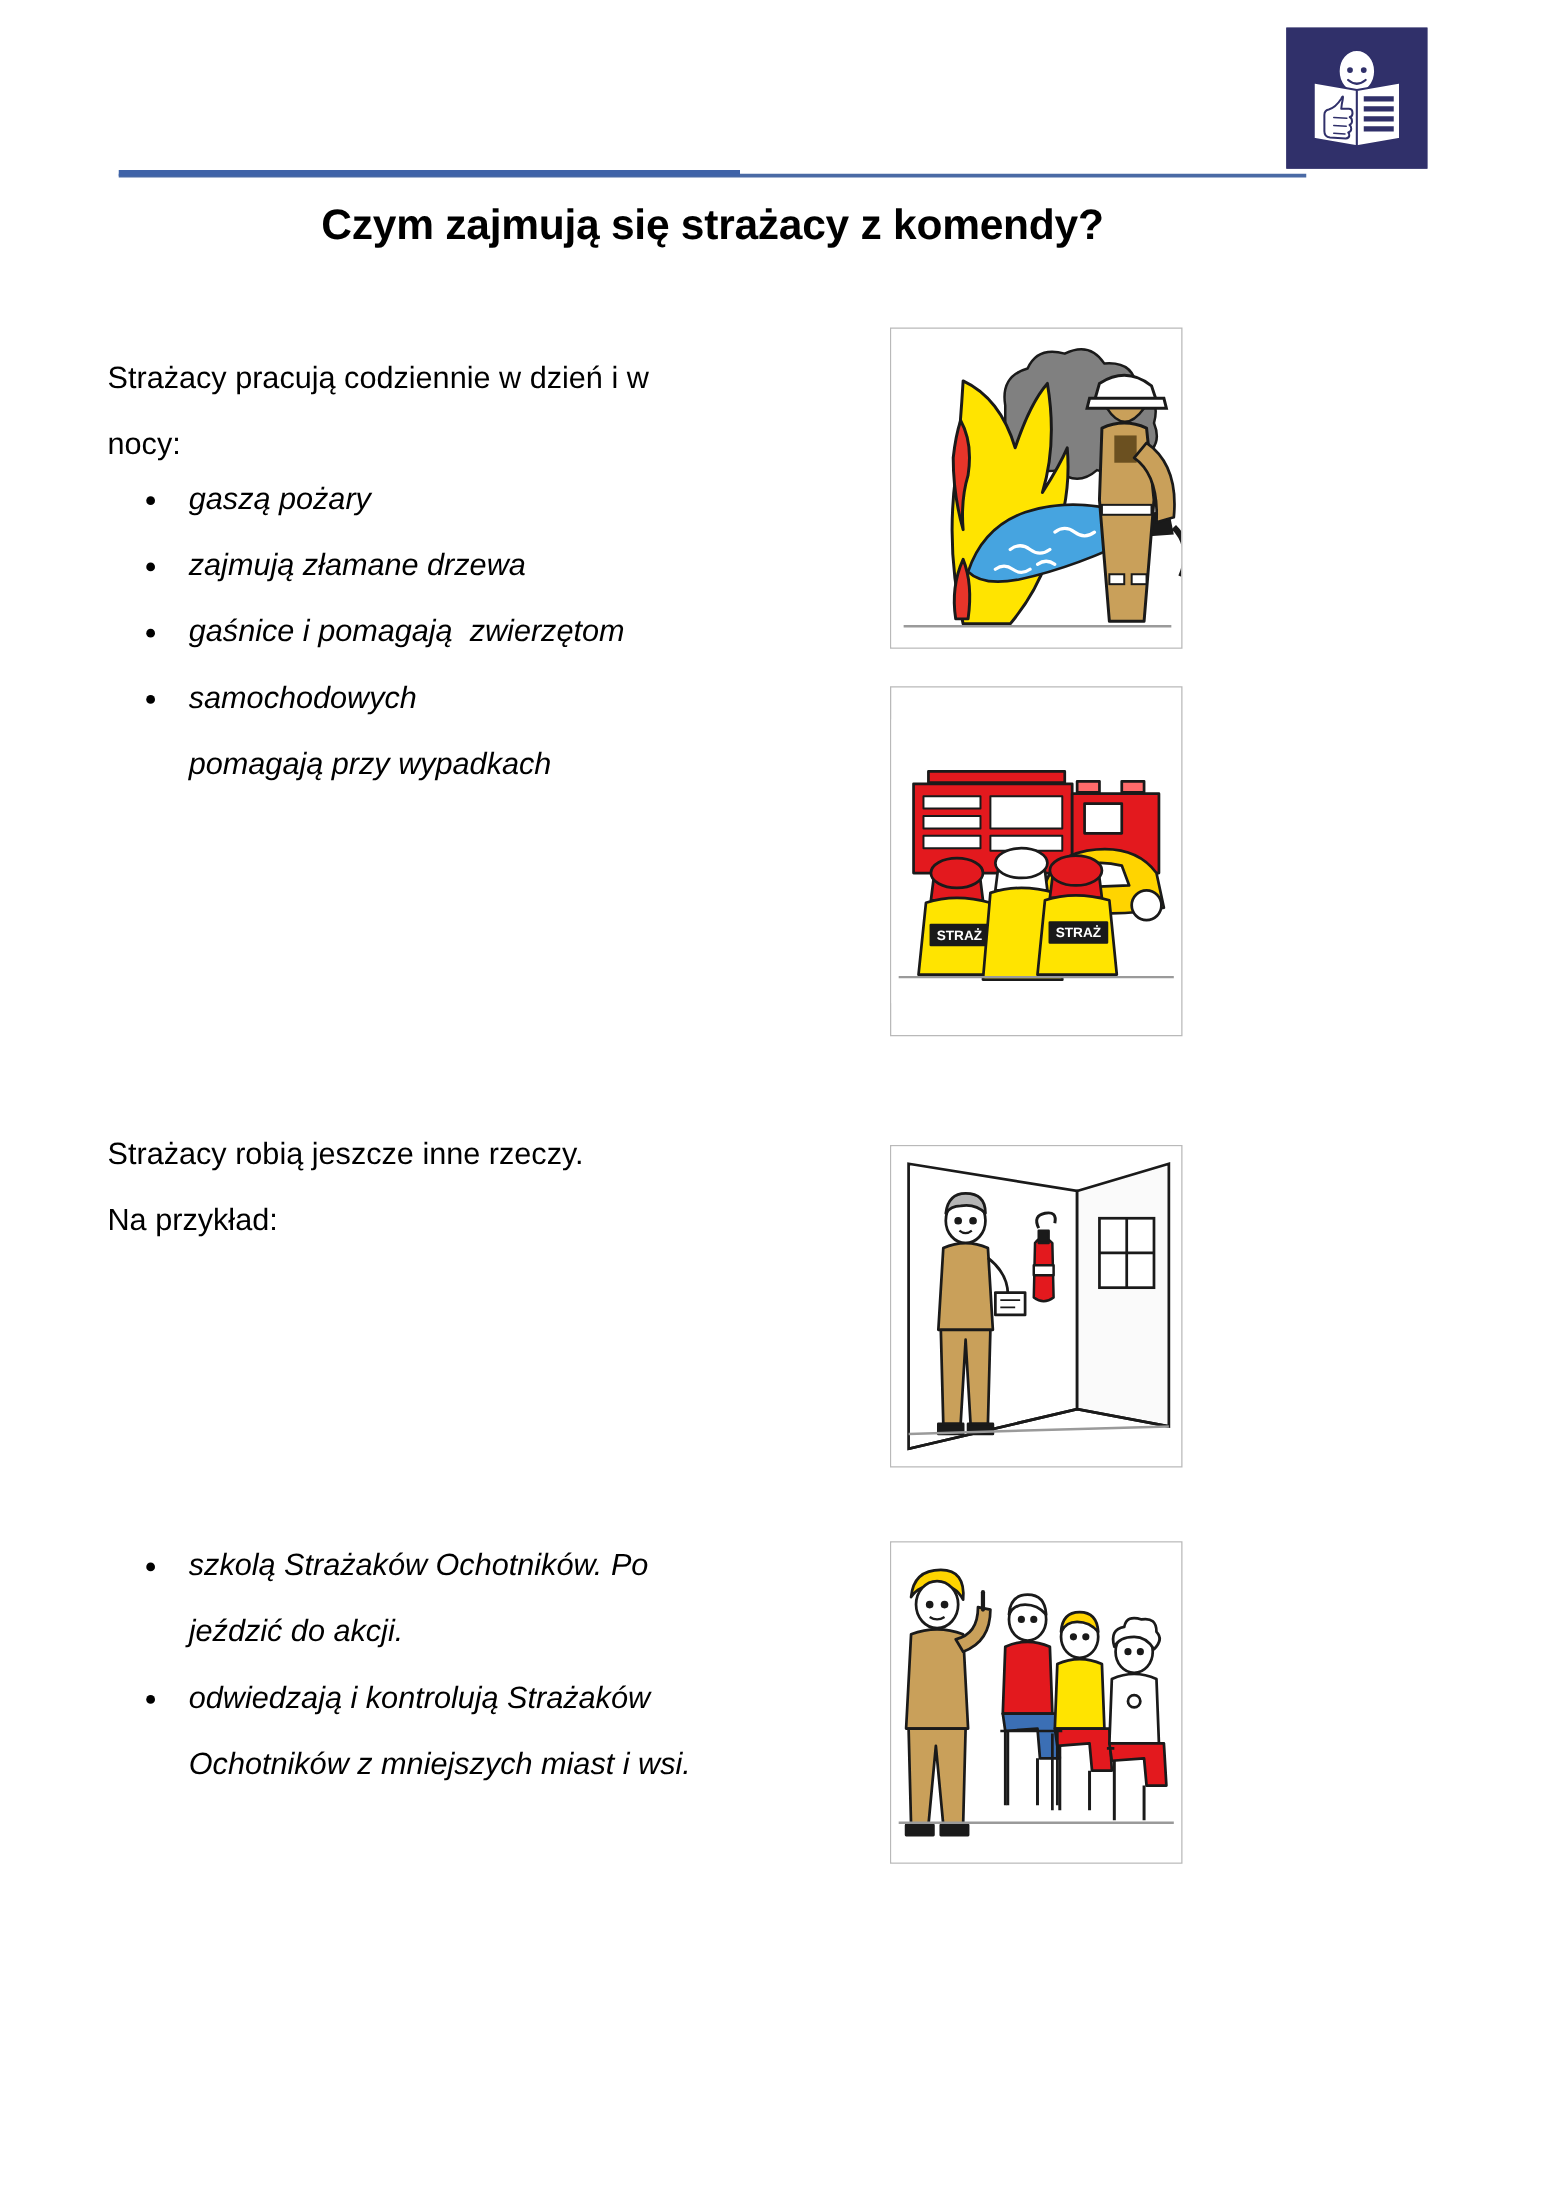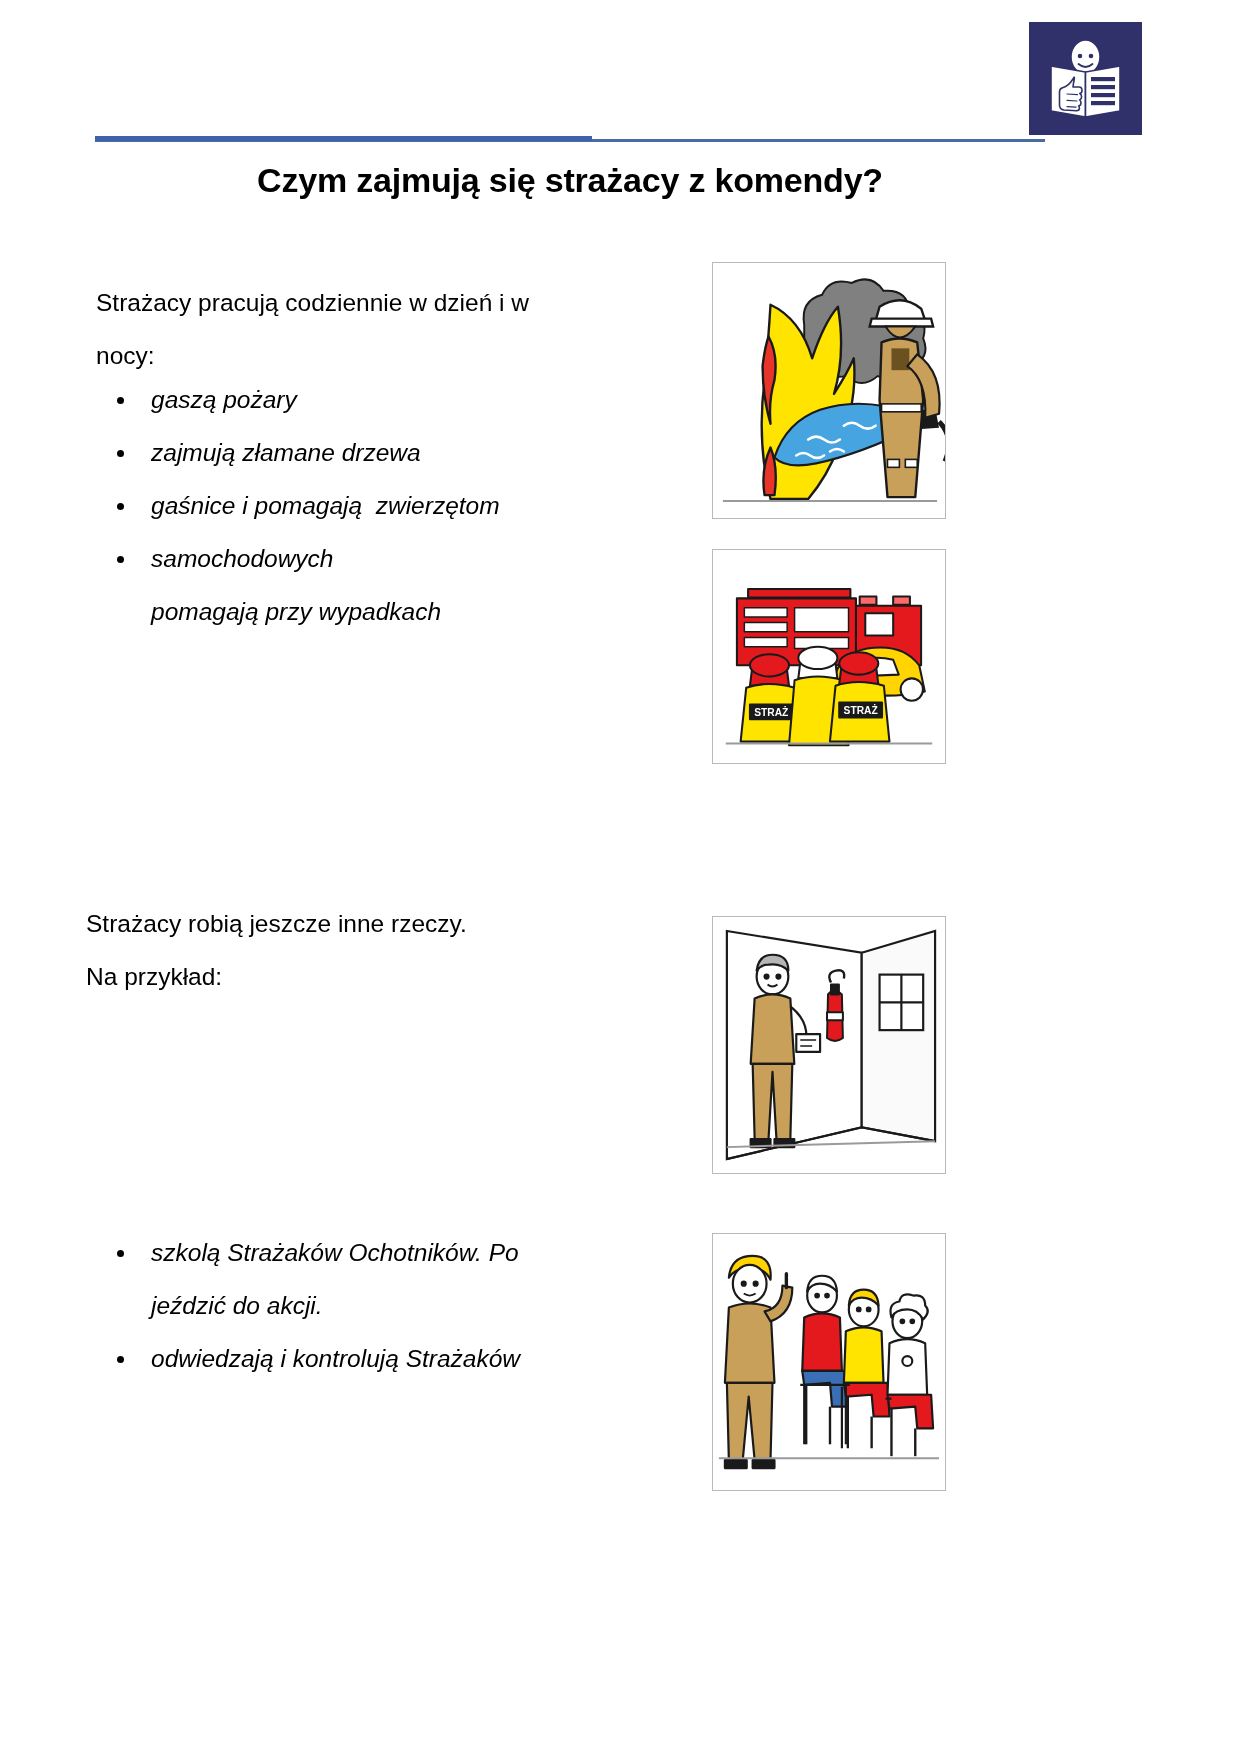--- a/index.html
+++ b/index.html
@@ -89,39 +89,39 @@
     position: absolute;
     left: 31px;
     top: 24px;
     width: 7px;
     height: 7px;
     border-radius: 50%;
     background: #000;
   }
   ul.bullets li .ln { display: block; white-space: pre; }
 
-  .sec1-intro { position: absolute; left: 96px; top: 276px; width: 570px; }
+  .sec1-intro { position: absolute; left: 86px; top: 276px; width: 570px; }
   .sec1-list  { position: absolute; left: 86px; top: 373px; width: 570px; }
 
   .sec2-intro { position: absolute; left: 86px; top: 897px; width: 580px; }
   .sec2-list  { position: absolute; left: 86px; top: 993px; width: 590px; }
   .sec3-list  { position: absolute; left: 86px; top: 1226px; width: 590px; }
 
   
   .illus {
     position: absolute;
     border: 1px solid #b9b9b9;
     background: #ffffff;
     box-sizing: border-box;
     overflow: hidden;
   }
   .illus svg { display: block; width: 100%; height: 100%; }
 
   #illus-fire       { left: 712px; top: 262px;  width: 234px; height: 257px; }
-  #illus-truck      { left: 712px; top: 549px;  width: 234px; height: 215px; }
+  #illus-truck      { left: 712px; top: 549px;  width: 234px; height: 280px; }
   #illus-inspection { left: 712px; top: 916px;  width: 234px; height: 258px; }
   #illus-training   { left: 712px; top: 1233px; width: 234px; height: 258px; }
 </style>
 </head>
 <body>
 
 <div class="page">
 
   <div class="etr-logo">
     <svg viewBox="0 0 113 113" xmlns="http://www.w3.org/2000/svg" aria-hidden="true">
@@ -182,20 +182,21 @@
   </div>
 
 
   <ul class="bullets sec3-list">
     <li>
       <span class="ln">szkolą Strażaków Ochotników. Po</span>
       <span class="ln">jeździć do akcji.</span>
     </li>
     <li>
       <span class="ln">odwiedzają i kontrolują Strażaków</span>
+      <span class="ln">Ochotników z mniejszych miast i wsi.</span>
     </li>
   </ul>
 
   <div class="illus" id="illus-fire">
     <svg viewBox="0 0 234 257" xmlns="http://www.w3.org/2000/svg" aria-hidden="true">
       <rect width="234" height="257" fill="#ffffff"></rect>
 
       <g fill="#808080" stroke="#1a1a1a" stroke-width="2">
         <path d="M92 62 Q88 38 110 32 Q118 14 140 20 Q160 10 172 28 Q196 26 198 48 Q218 54 212 76 Q220 96 200 104 Q188 122 166 114 Q150 128 134 114 Q114 118 110 100 Q90 94 92 76 Z"></path>
       </g>

